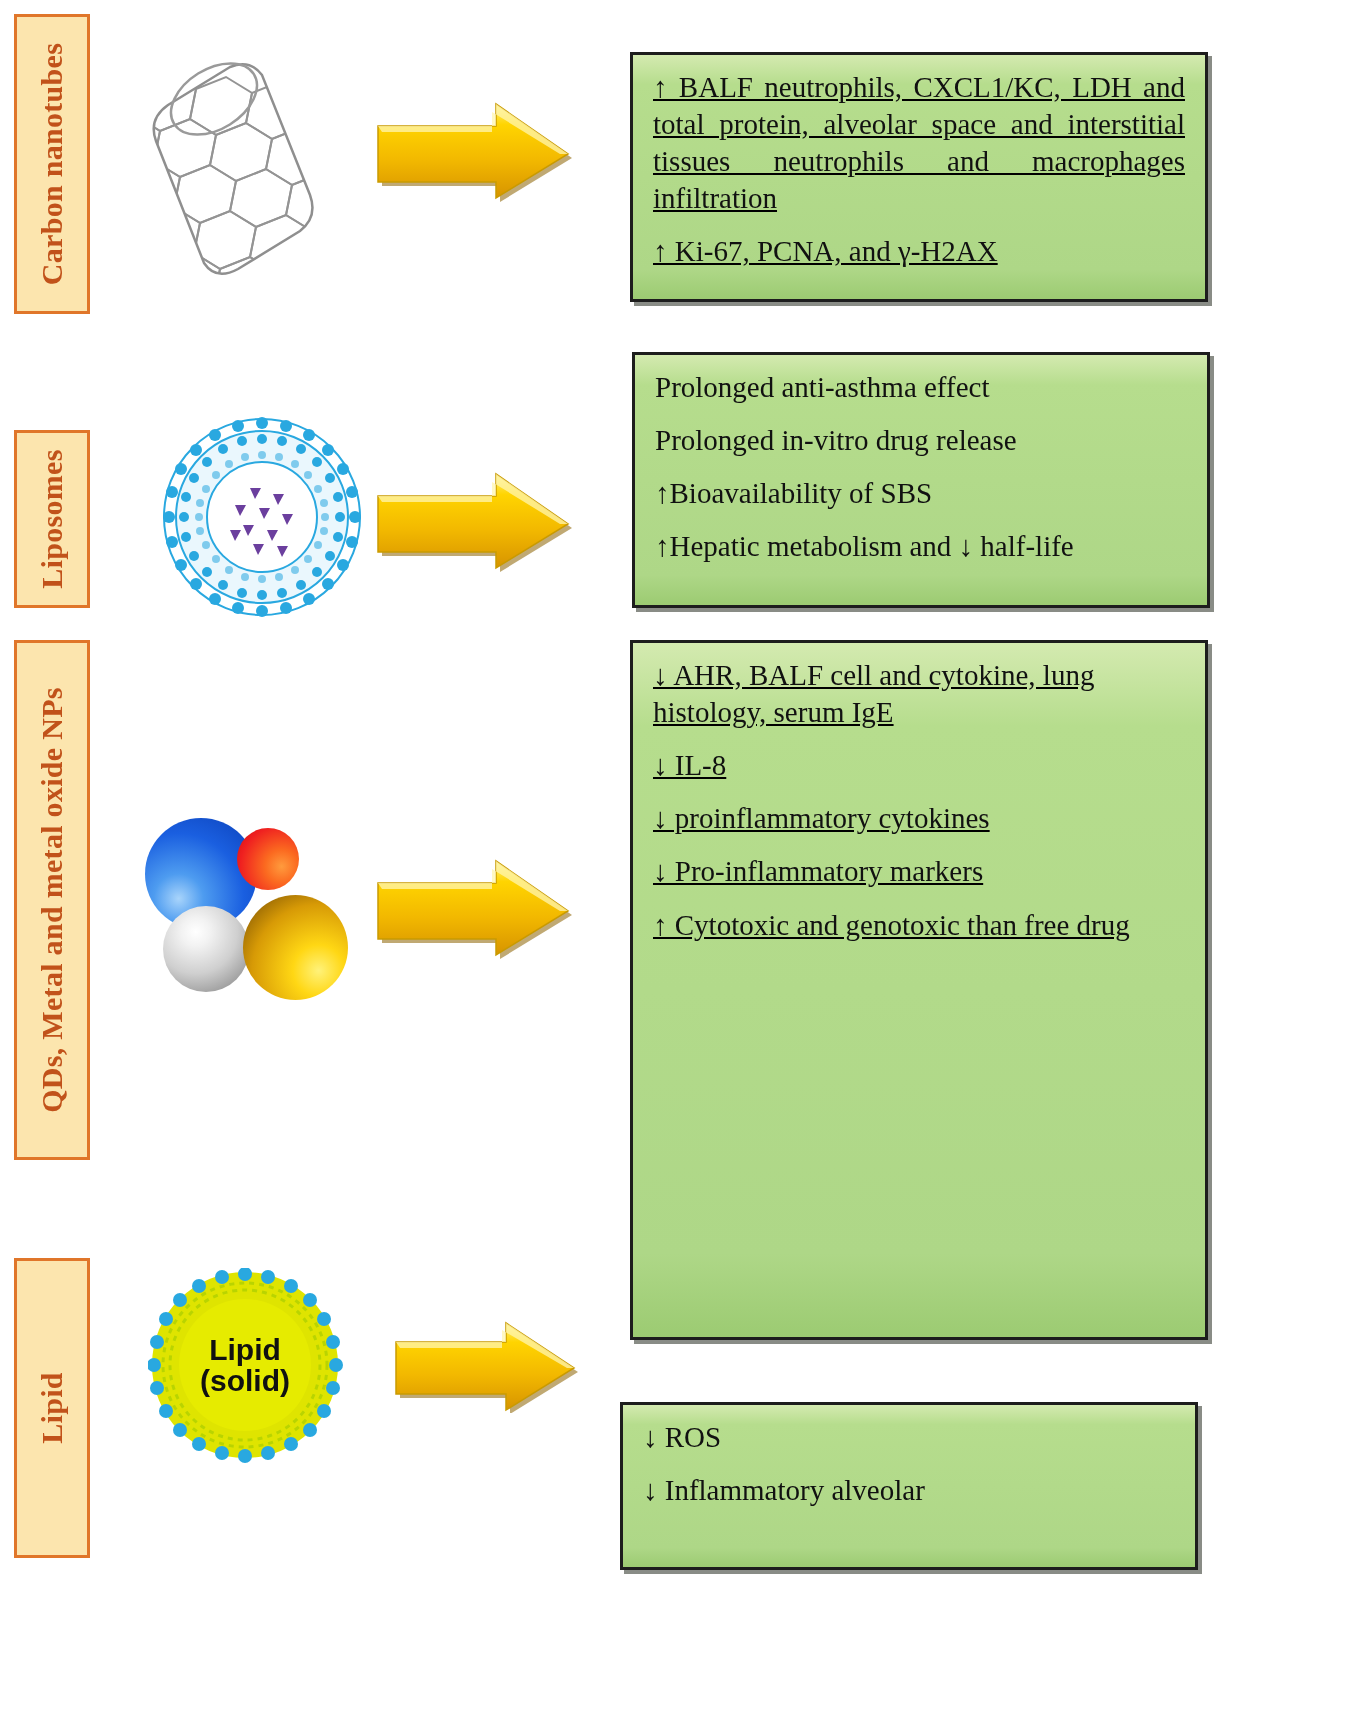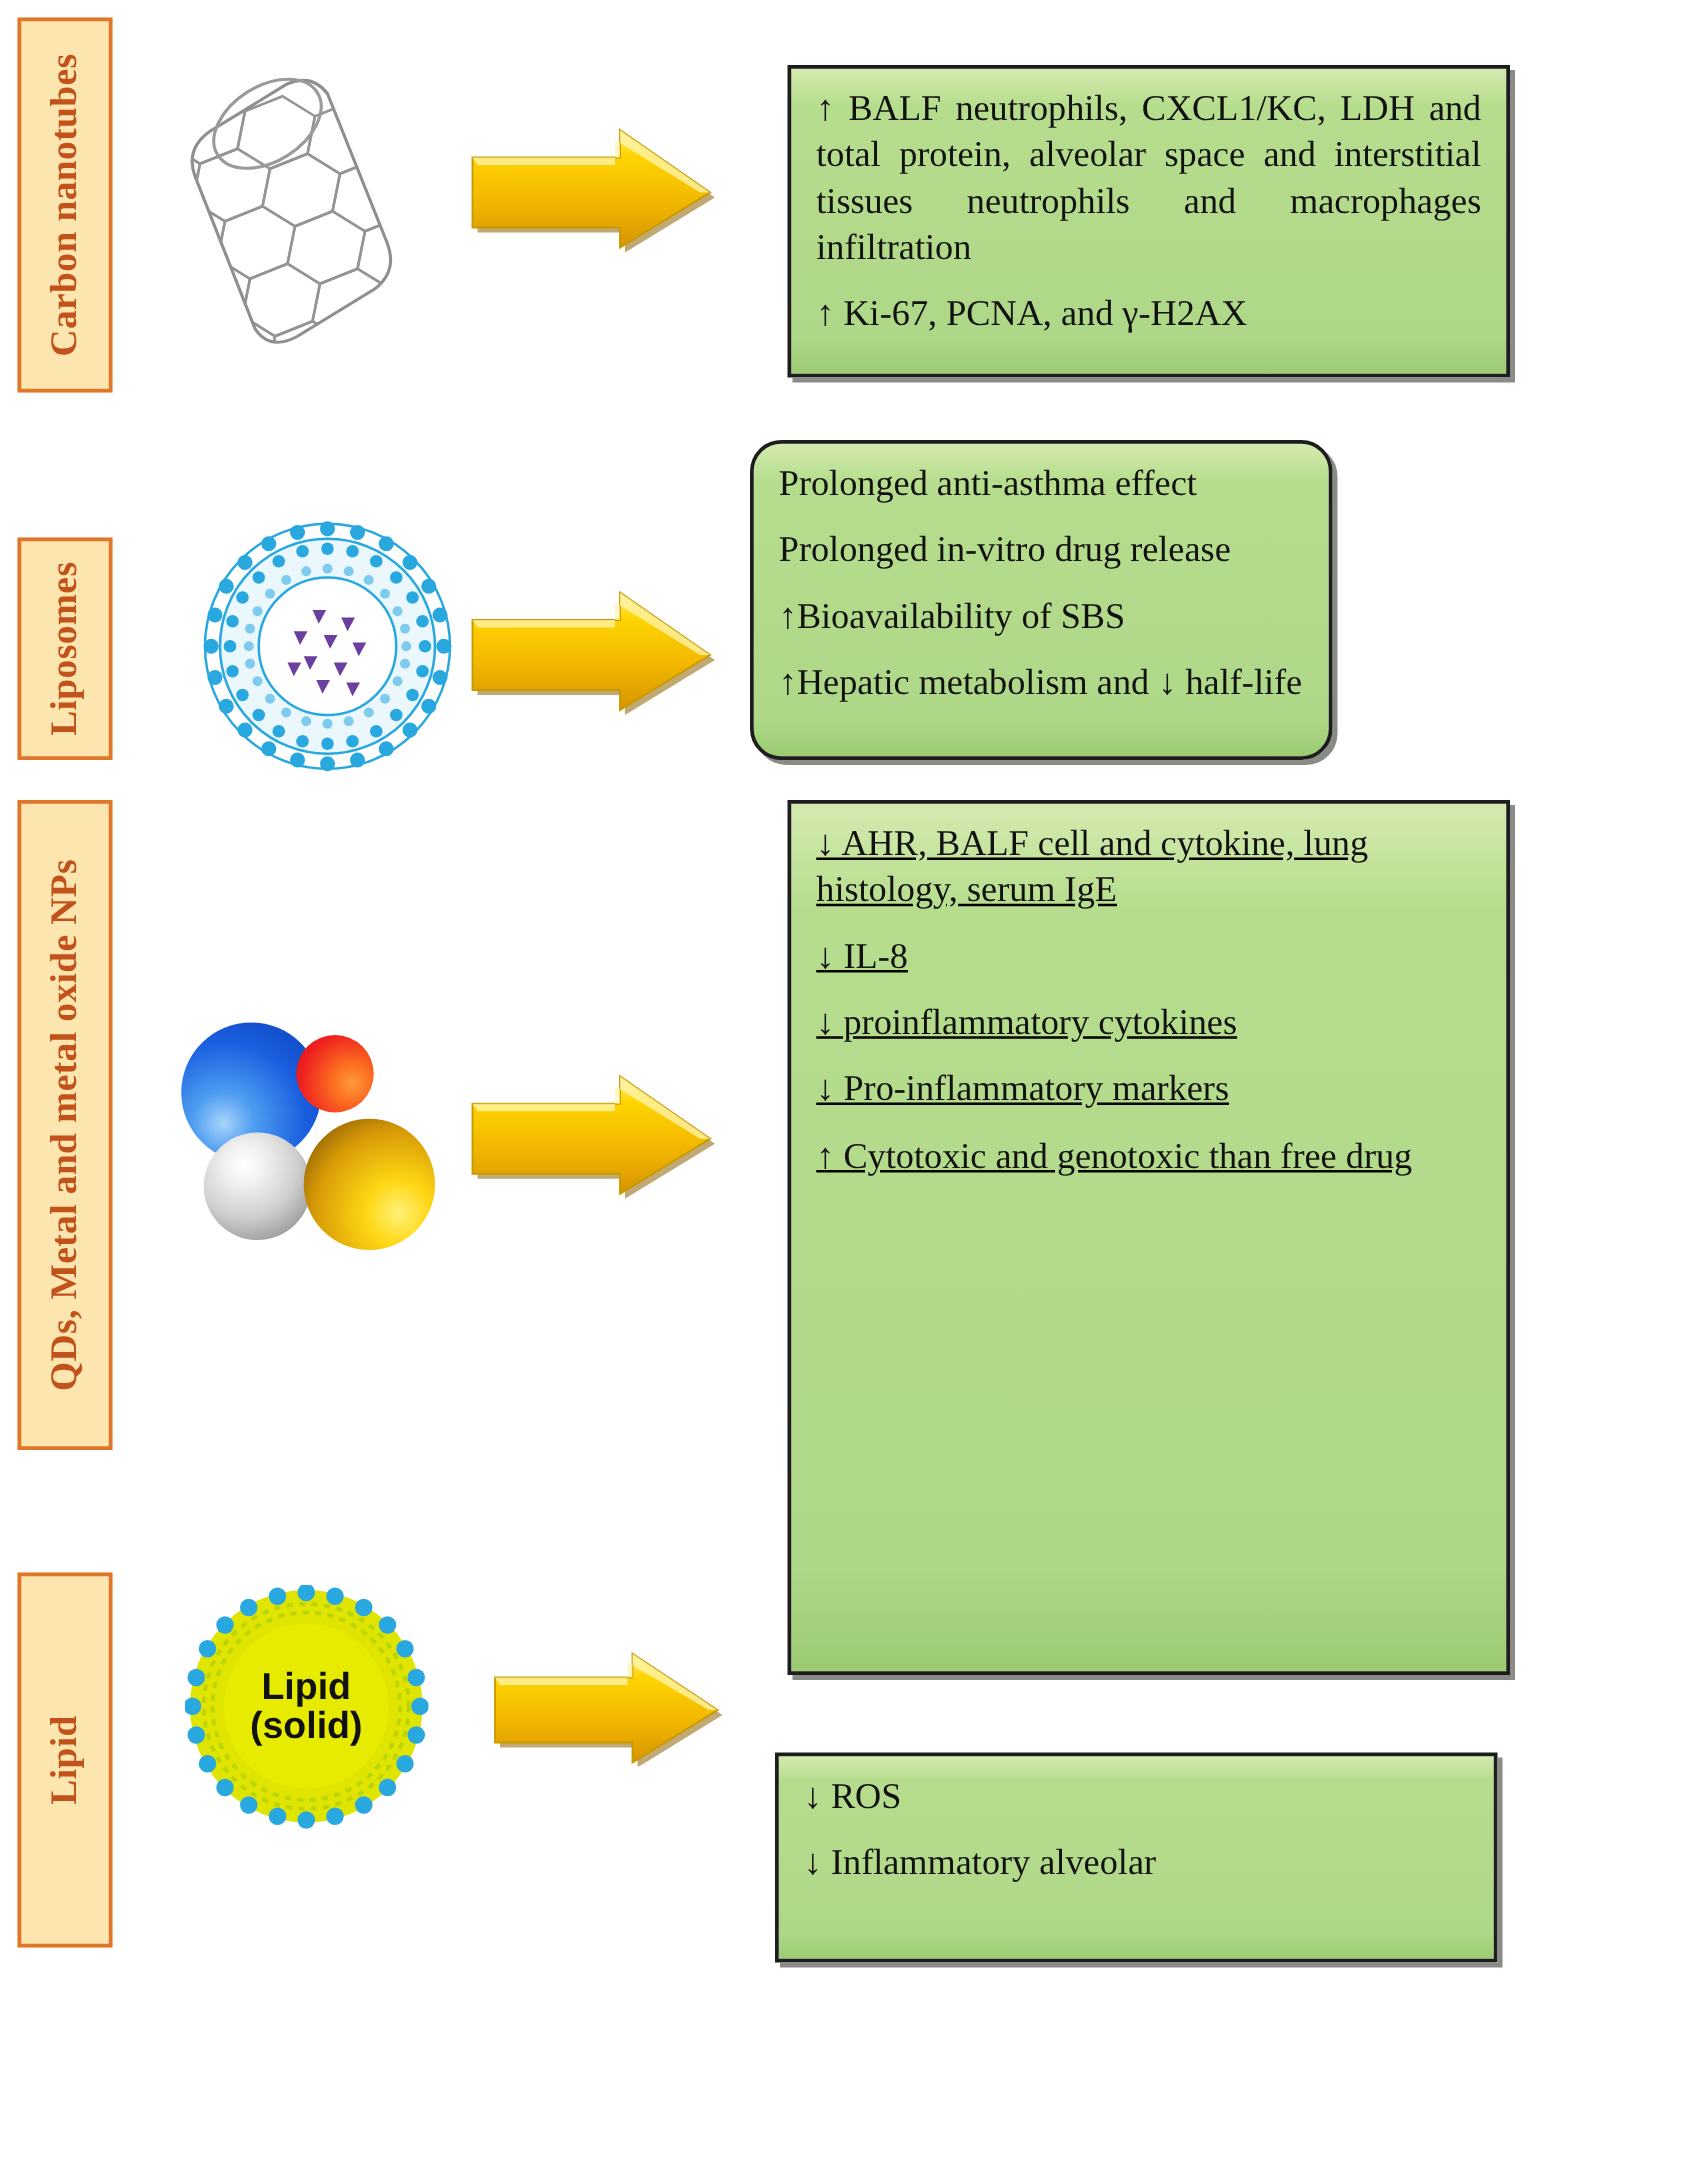--- a/index.html
+++ b/index.html
@@ -142,21 +142,21 @@
         <stop offset="60%" stop-color="#f2b800"></stop>
         <stop offset="100%" stop-color="#d79400"></stop>
       </linearGradient>
     </defs>
     <polygon points="6,84 6,28 124,28 124,6 196,56 124,100 124,84" fill="#8d6300" transform="translate(4,4)" opacity="0.55"></polygon>
     <polygon points="6,84 6,28 124,28 124,6 196,56 124,100 124,84" fill="url(#ag1)" stroke="#c99a00" stroke-width="1.5"></polygon>
     <polygon points="6,28 124,28 124,6 196,56 188,56 120,14 120,34 10,34" fill="#fff6b0" opacity="0.75"></polygon>
   </svg>
 </div>
 
-<div class="green-box" style="left:630px; top:52px; width:578px; height:250px;">
+<div class="green-box" style="left:630px; top:52px; width:578px; height:250px;text-decoration:underline;">
   <p class="justify">↑ BALF neutrophils, CXCL1/KC, LDH and total protein, alveolar space and interstitial tissues neutrophils and macrophages infiltration</p>
   <p>↑ Ki-67, PCNA, and γ-H2AX</p>
 </div>
 
 <div class="cat-label" style="left:14px; top:430px; width:76px; height:178px;">
   <span class="cat-text">Liposomes</span>
 </div>
 
 <div class="illus" style="left:155px; top:410px; width:215px; height:215px;">
   <svg width="215" height="215" viewBox="0 0 215 215">
@@ -259,21 +259,21 @@
 </div>
 
 <div class="arrow-wrap" style="left:372px; top:468px;">
   <svg width="200" height="105" viewBox="0 0 200 105">
     <polygon points="6,84 6,28 124,28 124,6 196,56 124,100 124,84" fill="#8d6300" transform="translate(4,4)" opacity="0.55"></polygon>
     <polygon points="6,84 6,28 124,28 124,6 196,56 124,100 124,84" fill="url(#ag1)" stroke="#c99a00" stroke-width="1.5"></polygon>
     <polygon points="6,28 124,28 124,6 196,56 188,56 120,14 120,34 10,34" fill="#fff6b0" opacity="0.75"></polygon>
   </svg>
 </div>
 
-<div class="green-box" style="left:600px; top:352px; width:466px; height:256px;border-radius:25px;">
+<div class="green-box" style="left:632px; top:352px; width:578px; height:256px;">
   <p>Prolonged anti-asthma effect</p>
   <p>Prolonged in-vitro drug release</p>
   <p>↑Bioavailability of SBS</p>
   <p> ↑Hepatic metabolism and ↓ half-life</p>
 </div>
 
 <div class="cat-label" style="left:14px; top:640px; width:76px; height:520px;">
   <span class="cat-text">QDs, Metal and metal oxide NPs</span>
 </div>
 

